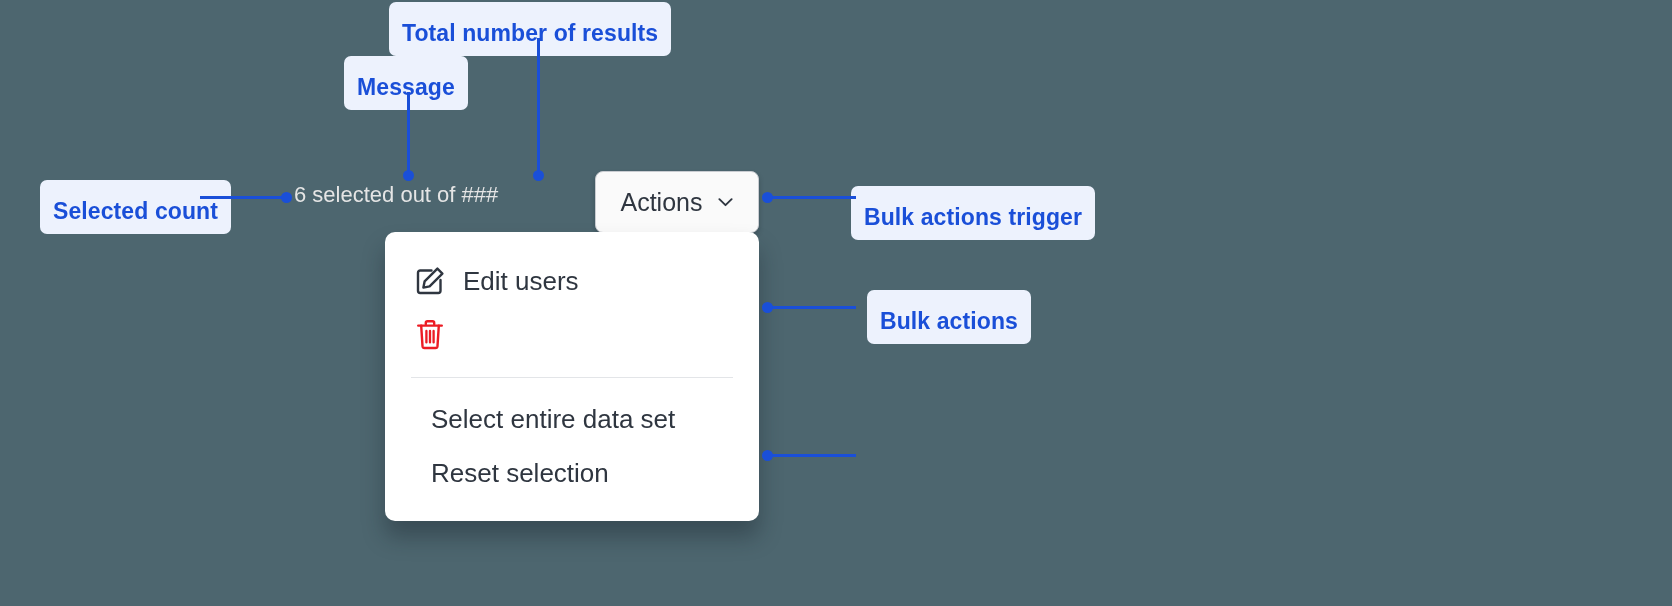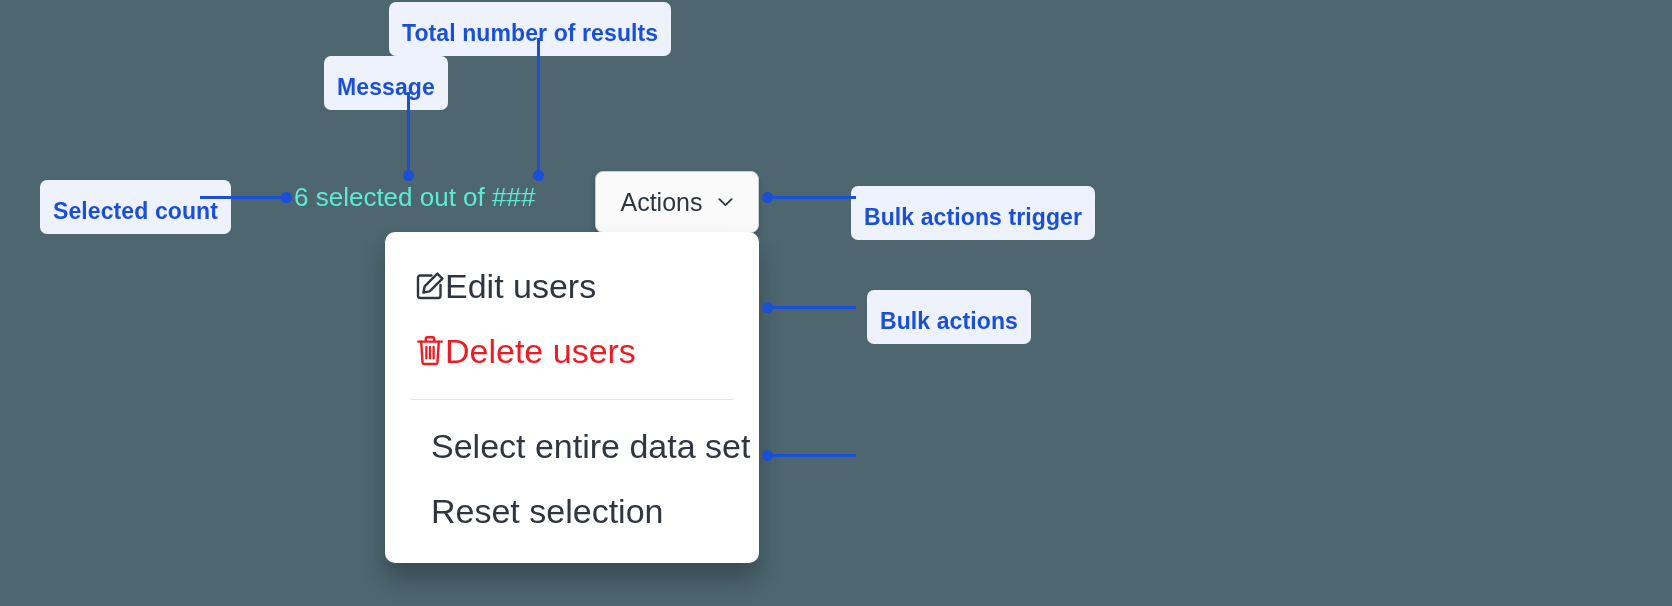--- a/index.html
+++ b/index.html
@@ -50,22 +50,22 @@
     height: 11px;
     border-radius: 50%;
     background: #1a4fd8;
   }
 
   
   .status-text {
     position: absolute;
     left: 294px;
     top: 180px;
-    font-size: 26px;
-    color: #5eead4;
+    font-size: 22px;
+    color: #e5e5e5;
     line-height: 1.35;
     white-space: nowrap;
   }
 
   
   .actions-btn {
     position: absolute;
     left: 595px;
     top: 171px;
     width: 164px;
@@ -101,22 +101,23 @@
     width: 374px;
     background: #ffffff;
     border-radius: 10px;
     box-shadow: 0 16px 22px rgba(20,28,36,0.35);
     padding: 22px 0 20px 0;
     box-sizing: border-box;
   }
   .menu-item {
     display: flex;
     align-items: center;
+    gap: 18px;
     padding: 11px 0 11px 30px;
-    font-size: 34px;
+    font-size: 26px;
     color: #2f3640;
     line-height: 1.25;
     cursor: pointer;
     white-space: nowrap;
   }
   .menu-item.danger { color: #ec1c24; }
   .menu-item .mi-icon {
     width: 30px;
     height: 30px;
     flex: 0 0 30px;
@@ -160,40 +161,39 @@
 
     <div class="menu-item danger">
       <span class="mi-icon">
         <svg viewBox="0 0 30 30" width="30" height="30" aria-hidden="true">
           <path d="M10.8 4.2 V2.9 A1.6 1.6 0 0 1 12.4 1.3 H17.6 A1.6 1.6 0 0 1 19.2 2.9 V4.2" fill="none" stroke="#ec1c24" stroke-width="2.4" stroke-linecap="round" stroke-linejoin="round"></path>
           <path d="M3.2 5.6 H26.8" fill="none" stroke="#ec1c24" stroke-width="2.4" stroke-linecap="round"></path>
           <path d="M6.2 5.6 L7.5 26.2 A2 2 0 0 0 9.5 28 H20.5 A2 2 0 0 0 22.5 26.2 L23.8 5.6" fill="none" stroke="#ec1c24" stroke-width="2.4" stroke-linecap="round" stroke-linejoin="round"></path>
           <path d="M11.4 11 V22.4 M15 11 V22.4 M18.6 11 V22.4" fill="none" stroke="#ec1c24" stroke-width="2.3" stroke-linecap="round"></path>
         </svg>
       </span>
-      <span>Delete users</span>
     </div>
 
     <div class="menu-sep"></div>
 
     <div class="menu-item plain">
       <span>Select entire data set</span>
     </div>
 
     <div class="menu-item plain">
       <span>Reset selection</span>
     </div>
 
   </div>
 
   <div class="chip" style="left:389px; top:2px;">Total number of results</div>
   <div class="lead-v" style="left:537px; top:38px; height:137px;"></div>
   <div class="dot" style="left:533px; top:170px;"></div>
 
-  <div class="chip" style="left:324px; top:56px;">Message</div>
+  <div class="chip" style="left:344px; top:56px;">Message</div>
   <div class="lead-v" style="left:407px; top:92px; height:83px;"></div>
   <div class="dot" style="left:403px; top:170px;"></div>
 
   <div class="chip" style="left:2px; top:180px;margin-left:38px;">Selected count</div>
   <div class="lead-h" style="left:200px; top:196px; width:88px;"></div>
   <div class="dot" style="left:281px; top:192px;"></div>
 
   <div class="chip" style="left:851px; top:186px;">Bulk actions trigger</div>
   <div class="lead-h" style="left:768px; top:196px; width:88px;"></div>
   <div class="dot" style="left:762px; top:192px;"></div>

